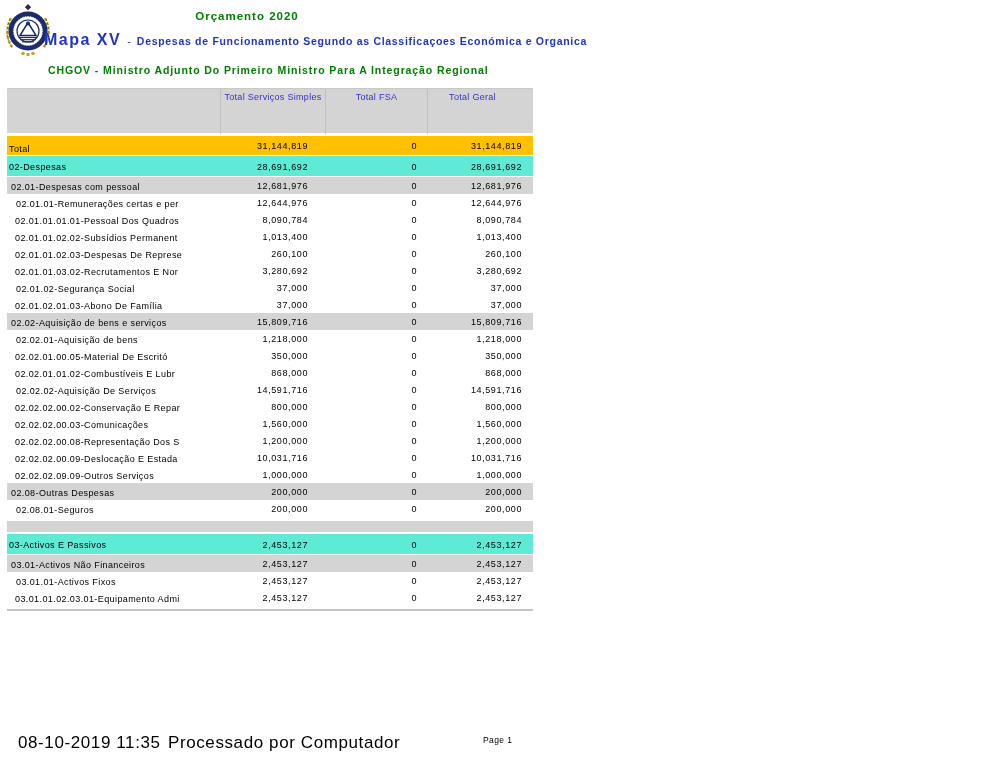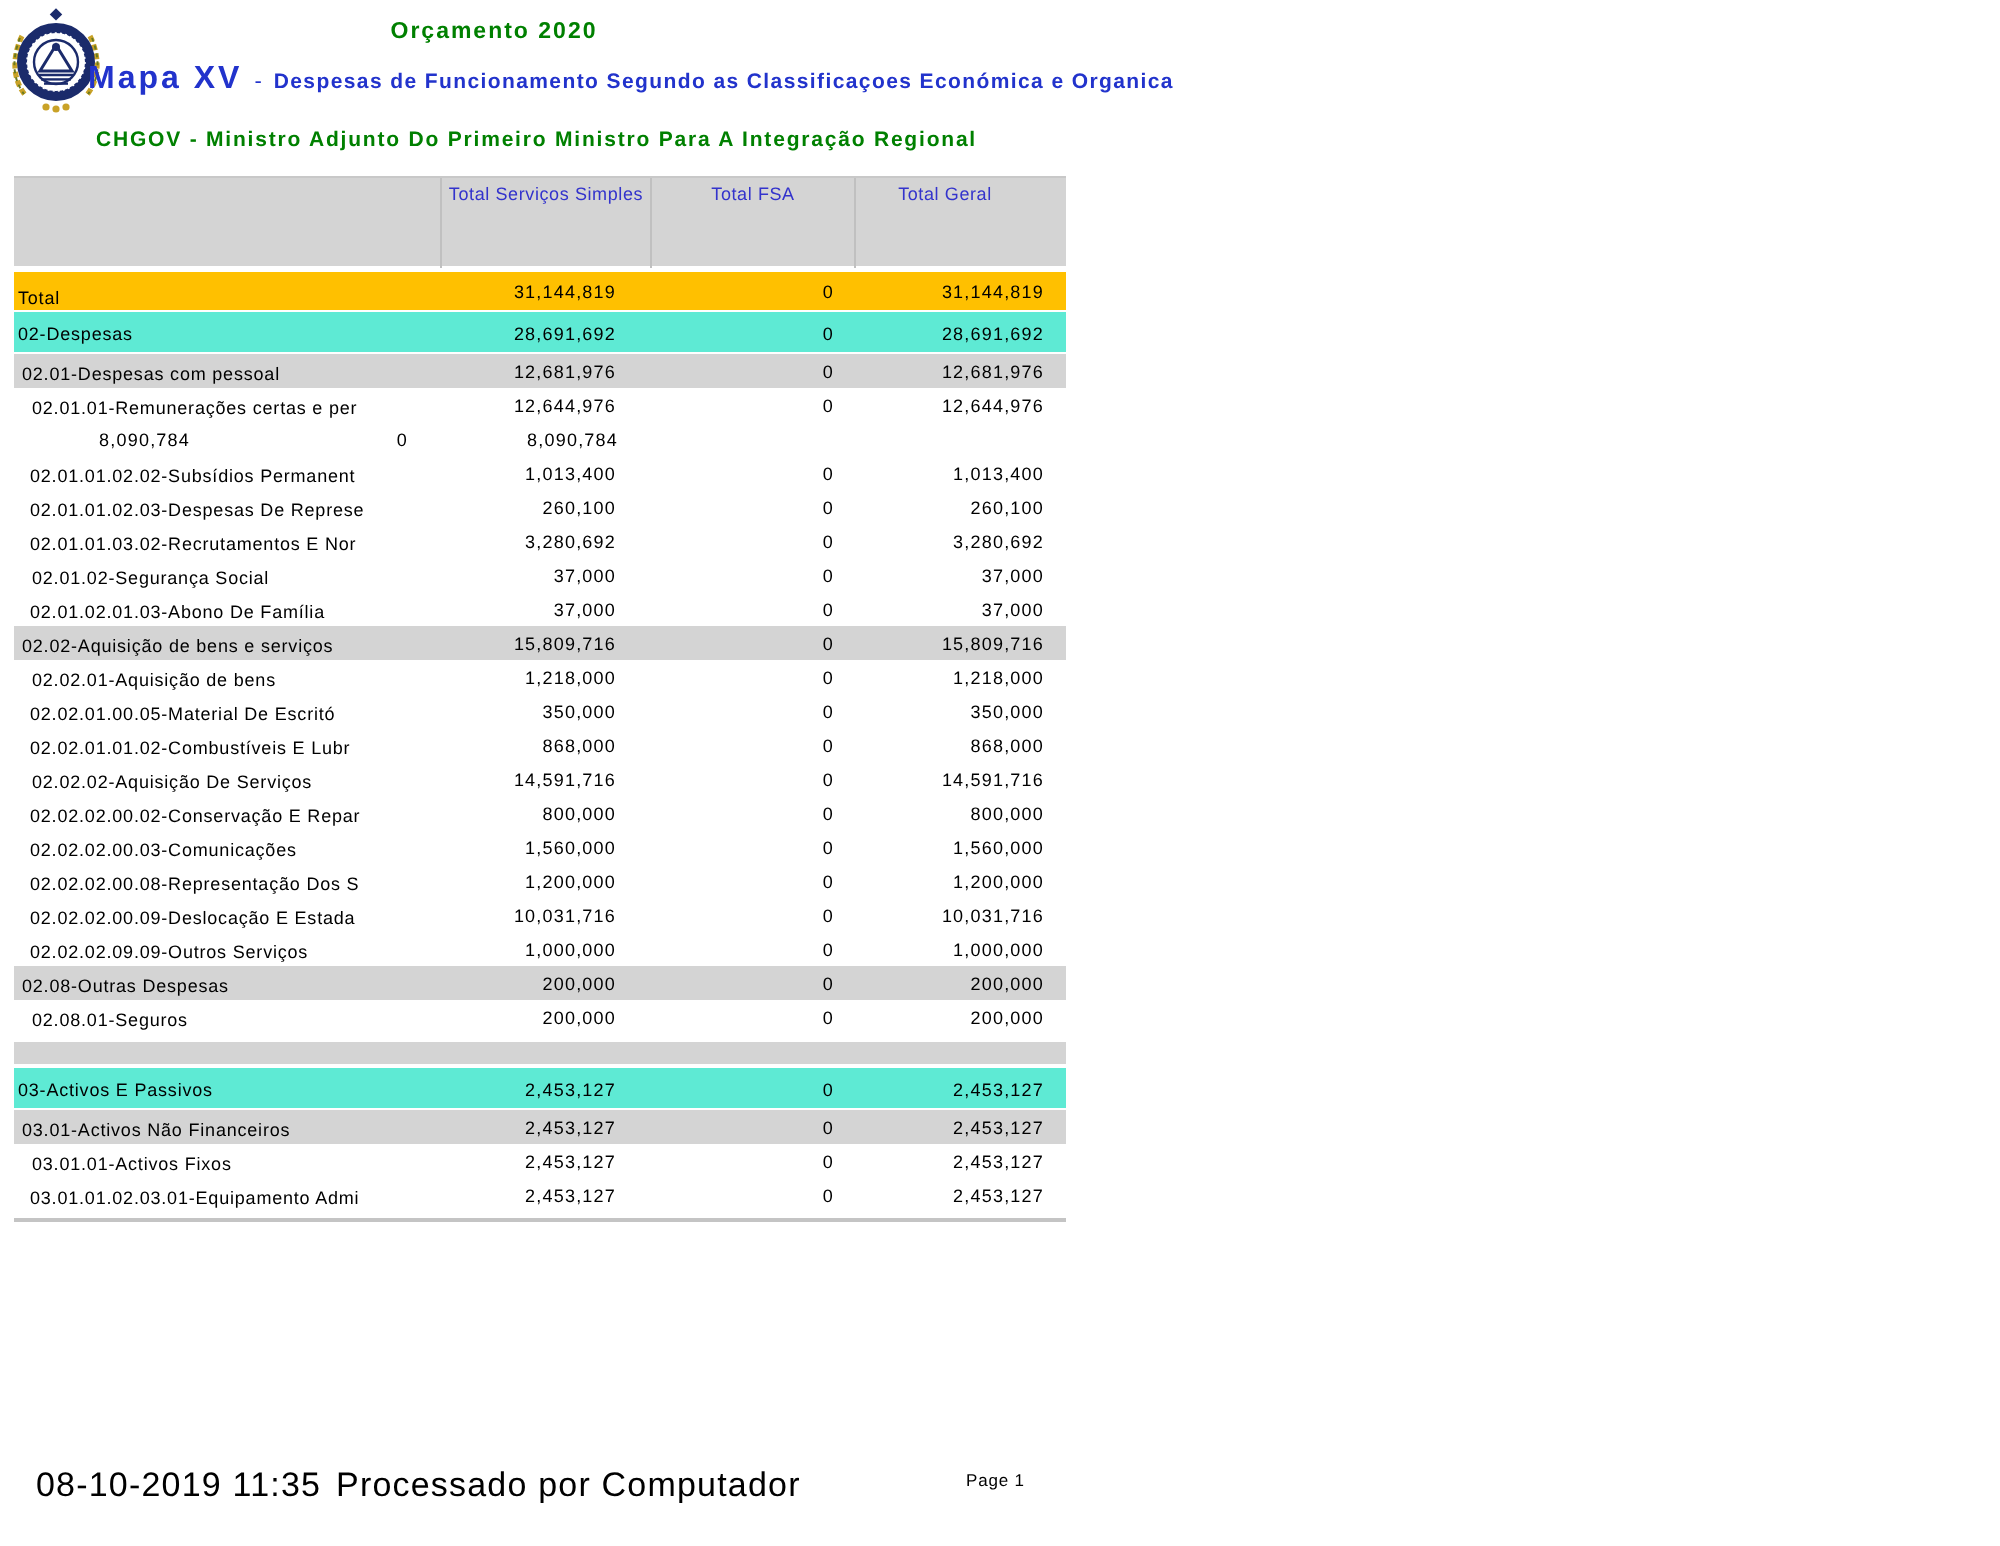--- a/index.html
+++ b/index.html
@@ -137,20 +137,21 @@
           <div class="cell-val col3">0</div>
           <div class="cell-val col4">12,681,976</div>
         </div>
         <div class="row row-white">
           <div class="cell-label lvl-2">02.01.01-Remunerações  certas  e  per</div>
           <div class="cell-val col2">12,644,976</div>
           <div class="cell-val col3">0</div>
           <div class="cell-val col4">12,644,976</div>
         </div>
         <div class="row row-white">
+          <div class="cell-label lvl-3">02.01.01.01.01-Pessoal  Dos  Quadros</div>
           <div class="cell-val col2">8,090,784</div>
           <div class="cell-val col3">0</div>
           <div class="cell-val col4">8,090,784</div>
         </div>
         <div class="row row-white">
           <div class="cell-label lvl-3">02.01.01.02.02-Subsídios  Permanent</div>
           <div class="cell-val col2">1,013,400</div>
           <div class="cell-val col3">0</div>
           <div class="cell-val col4">1,013,400</div>
         </div>

